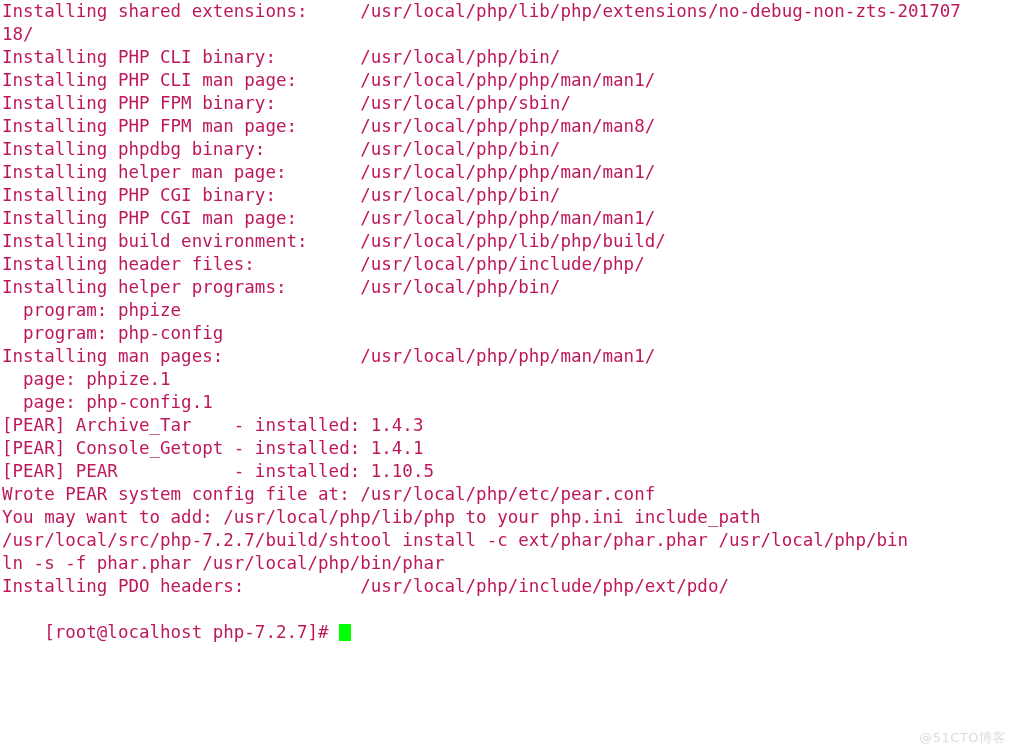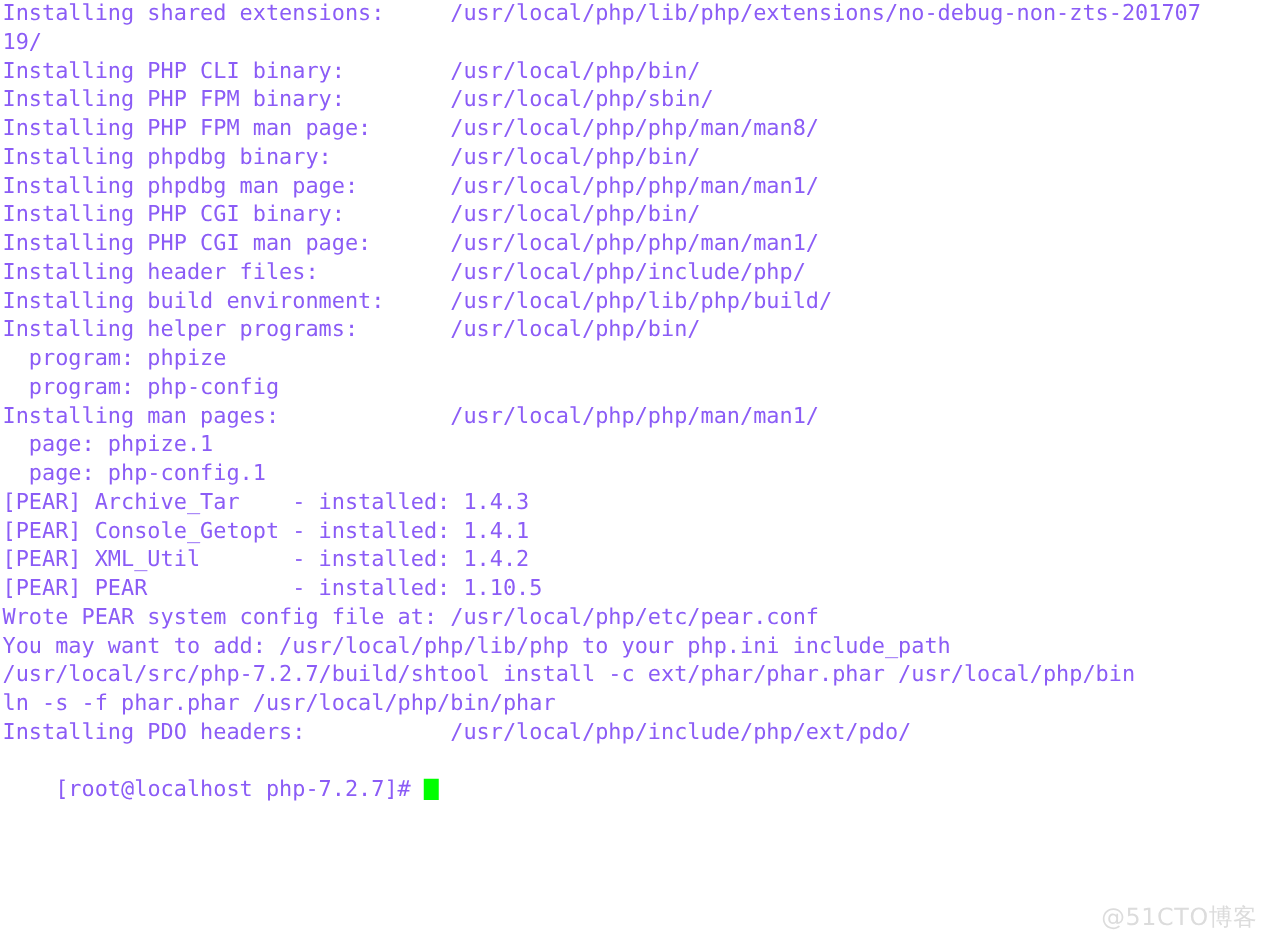--- a/index.html
+++ b/index.html
@@ -21,21 +21,21 @@
     background: #ffffff;
     padding: 0;
     box-sizing: border-box;
   }
   .term-line {
     position: relative;
     height: 23px;
     line-height: 23px;
     font-size: 17.5px;
     letter-spacing: 0px;
-    color: #8b5cf6;
+    color: #be185d;
     white-space: pre;
     font-family: "DejaVu Sans Mono", "Liberation Mono", monospace;
     padding-left: 2px;
     font-weight: 400;
   }
   .term-line .seg-label {
     display: inline;
     white-space: pre;
   }
   .cursor-block {
@@ -43,51 +43,51 @@
     width: 12px;
     height: 17px;
     background: #00ff00;
     vertical-align: -3px;
   }
   #watermark {
     position: absolute;
     right: 8px;
     bottom: 6px;
     color: #dcdcdc;
-    font-size: 19px;
+    font-size: 13px;
     font-family: "DejaVu Sans", "Liberation Sans", sans-serif;
     letter-spacing: 0.5px;
     user-select: none;
   }
 </style>
 </head>
 <body>
 
 <div id="terminal">
   <div id="output">
       <div class="term-line">Installing shared extensions:     /usr/local/php/lib/php/extensions/no-debug-non-zts-201707</div>
-      <div class="term-line">19/</div>
+      <div class="term-line">18/</div>
       <div class="term-line">Installing PHP CLI binary:        /usr/local/php/bin/</div>
+      <div class="term-line">Installing PHP CLI man page:      /usr/local/php/php/man/man1/</div>
       <div class="term-line">Installing PHP FPM binary:        /usr/local/php/sbin/</div>
       <div class="term-line">Installing PHP FPM man page:      /usr/local/php/php/man/man8/</div>
       <div class="term-line">Installing phpdbg binary:         /usr/local/php/bin/</div>
-      <div class="term-line">Installing phpdbg man page:       /usr/local/php/php/man/man1/</div>
+      <div class="term-line">Installing helper man page:       /usr/local/php/php/man/man1/</div>
       <div class="term-line">Installing PHP CGI binary:        /usr/local/php/bin/</div>
       <div class="term-line">Installing PHP CGI man page:      /usr/local/php/php/man/man1/</div>
+      <div class="term-line">Installing build environment:     /usr/local/php/lib/php/build/</div>
       <div class="term-line">Installing header files:          /usr/local/php/include/php/</div>
-      <div class="term-line">Installing build environment:     /usr/local/php/lib/php/build/</div>
       <div class="term-line">Installing helper programs:       /usr/local/php/bin/</div>
       <div class="term-line">  program: phpize</div>
       <div class="term-line">  program: php-config</div>
       <div class="term-line">Installing man pages:             /usr/local/php/php/man/man1/</div>
       <div class="term-line">  page: phpize.1</div>
       <div class="term-line">  page: php-config.1</div>
       <div class="term-line">[PEAR] Archive_Tar    - installed: 1.4.3</div>
       <div class="term-line">[PEAR] Console_Getopt - installed: 1.4.1</div>
-      <div class="term-line">[PEAR] XML_Util       - installed: 1.4.2</div>
       <div class="term-line">[PEAR] PEAR           - installed: 1.10.5</div>
       <div class="term-line">Wrote PEAR system config file at: /usr/local/php/etc/pear.conf</div>
       <div class="term-line">You may want to add: /usr/local/php/lib/php to your php.ini include_path</div>
       <div class="term-line">/usr/local/src/php-7.2.7/build/shtool install -c ext/phar/phar.phar /usr/local/php/bin</div>
       <div class="term-line">ln -s -f phar.phar /usr/local/php/bin/phar</div>
       <div class="term-line">Installing PDO headers:           /usr/local/php/include/php/ext/pdo/</div>
     </div>
   <div class="term-line">
     <span class="seg-label">[root@localhost php-7.2.7]# </span><span class="cursor-block"></span>
   </div>

